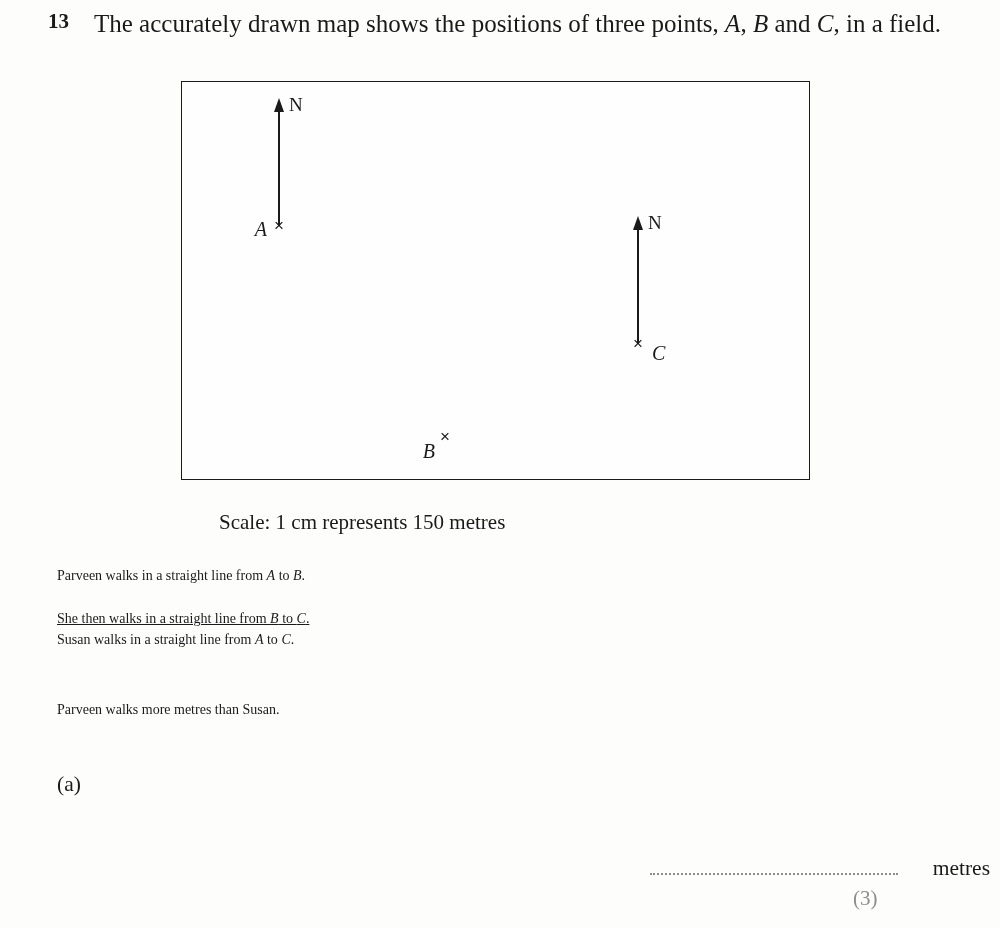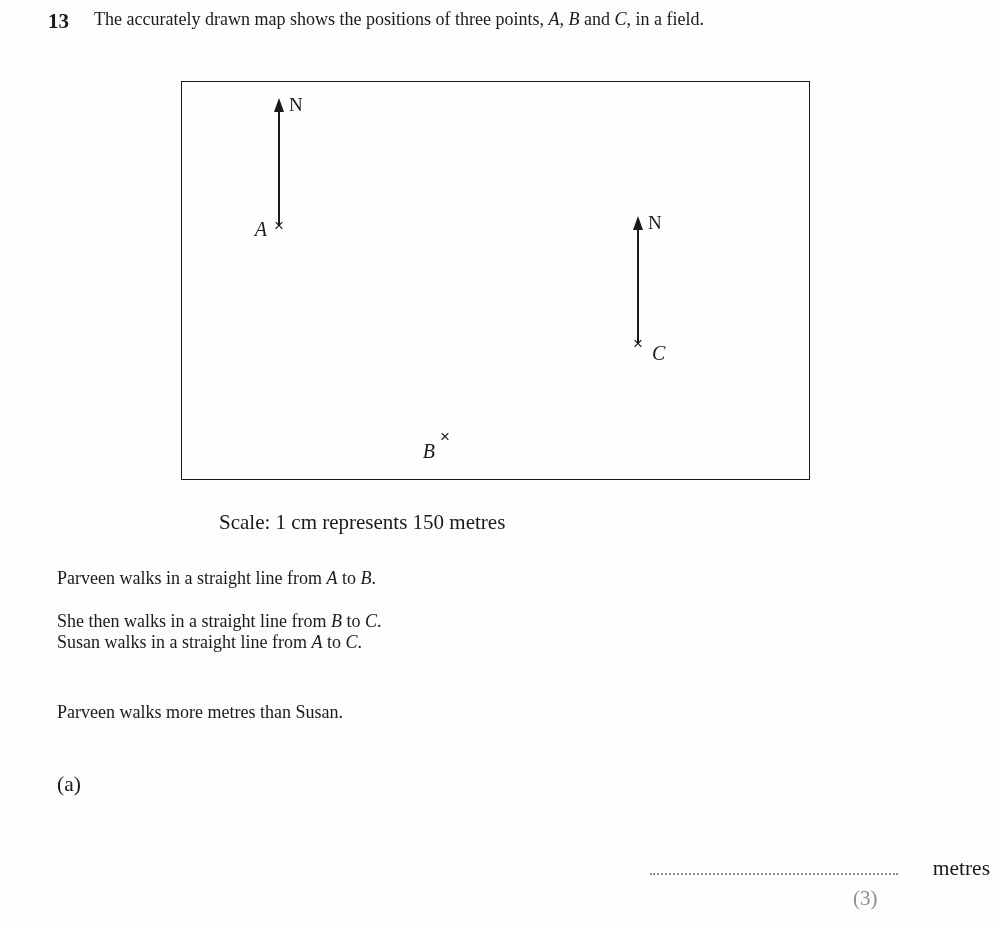--- a/index.html
+++ b/index.html
@@ -28,21 +28,21 @@
     align-items: flex-start;
     margin-left: 28px;
   }
   .q-number {
     font-weight: bold;
     font-size: 21px;
     width: 46px;
     flex: none;
   }
   .q-text {
-    font-size: 18px;
+    font-size: 25px;
     line-height: 1.2;
     white-space: nowrap;
   }
   .it { font-style: italic; }
 
   
   .map-box {
     position: absolute;
     left: 181px;
     top: 81px;
@@ -121,26 +121,26 @@
     top: 510px;
     font-size: 21px;
     line-height: 1.2;
     white-space: nowrap;
   }
 
   
   .statement {
     position: absolute;
     left: 57px;
-    font-size: 18px;
+    font-size: 14px;
     line-height: 1.2;
     white-space: nowrap;
   }
   .s1 { top: 568px; }
-  .s2 { top: 611px; }
+  .s2 { top: 611px; text-decoration: underline; }
   .s3 { top: 632px; }
   .s4 { top: 702px; }
 
   .part-row {
     position: absolute;
     left: 57px;
     top: 772px;
     font-size: 21.5px;
     line-height: 1.2;
     display: flex;

